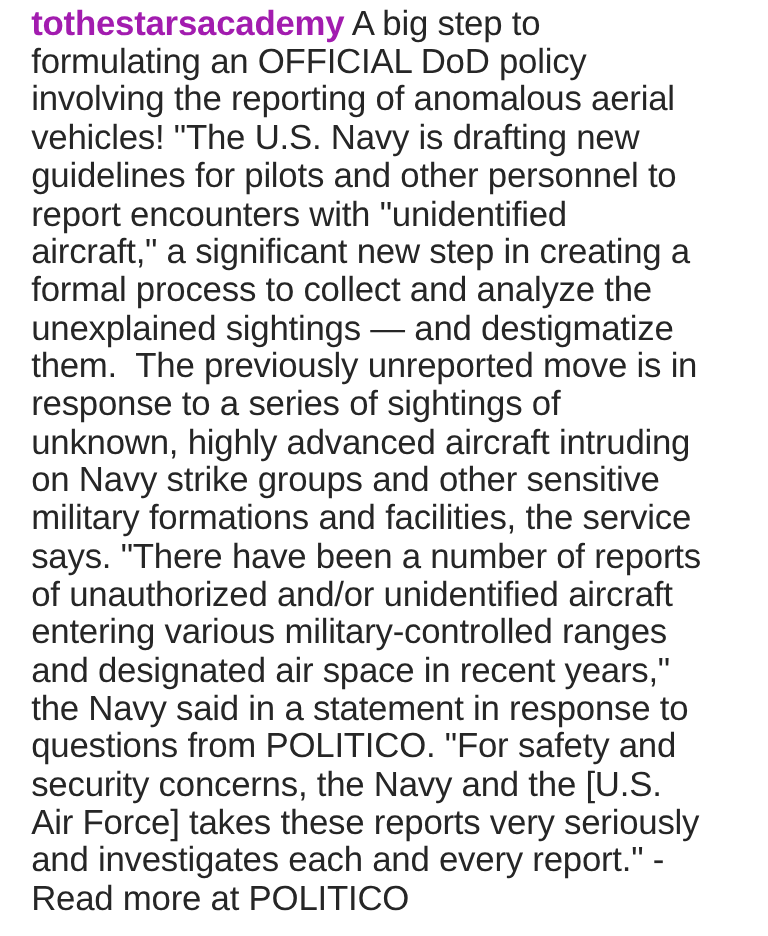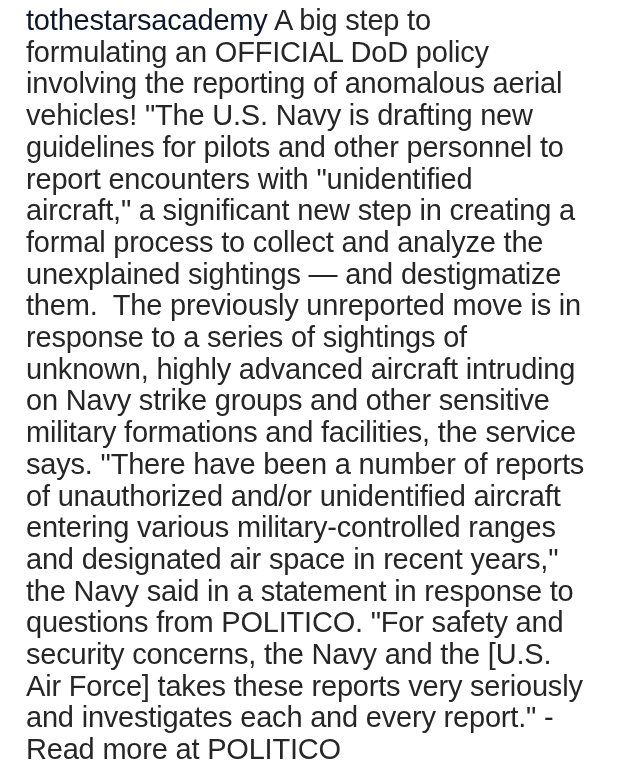--- a/index.html
+++ b/index.html
@@ -17,22 +17,22 @@
     padding: 5px 22px 0 26px;
     font-family: "Liberation Sans", "DejaVu Sans", sans-serif;
     font-size: 29px;
     line-height: 31.7px;
     letter-spacing: -0.2px;
     color: #262626;
     white-space: pre-wrap;
     word-wrap: break-word;
   }
   .username {
-    font-weight: 400;
-    color: #0f172a;
+    font-weight: 700;
+    color: #a21caf;
     text-decoration: none;
     cursor: pointer;
   }
 </style>
 </head>
 <body>
 
 <div>
     <p class="post-caption"><strong class="username">tothestarsacademy</strong><span> A big step to
 formulating an OFFICIAL DoD policy

